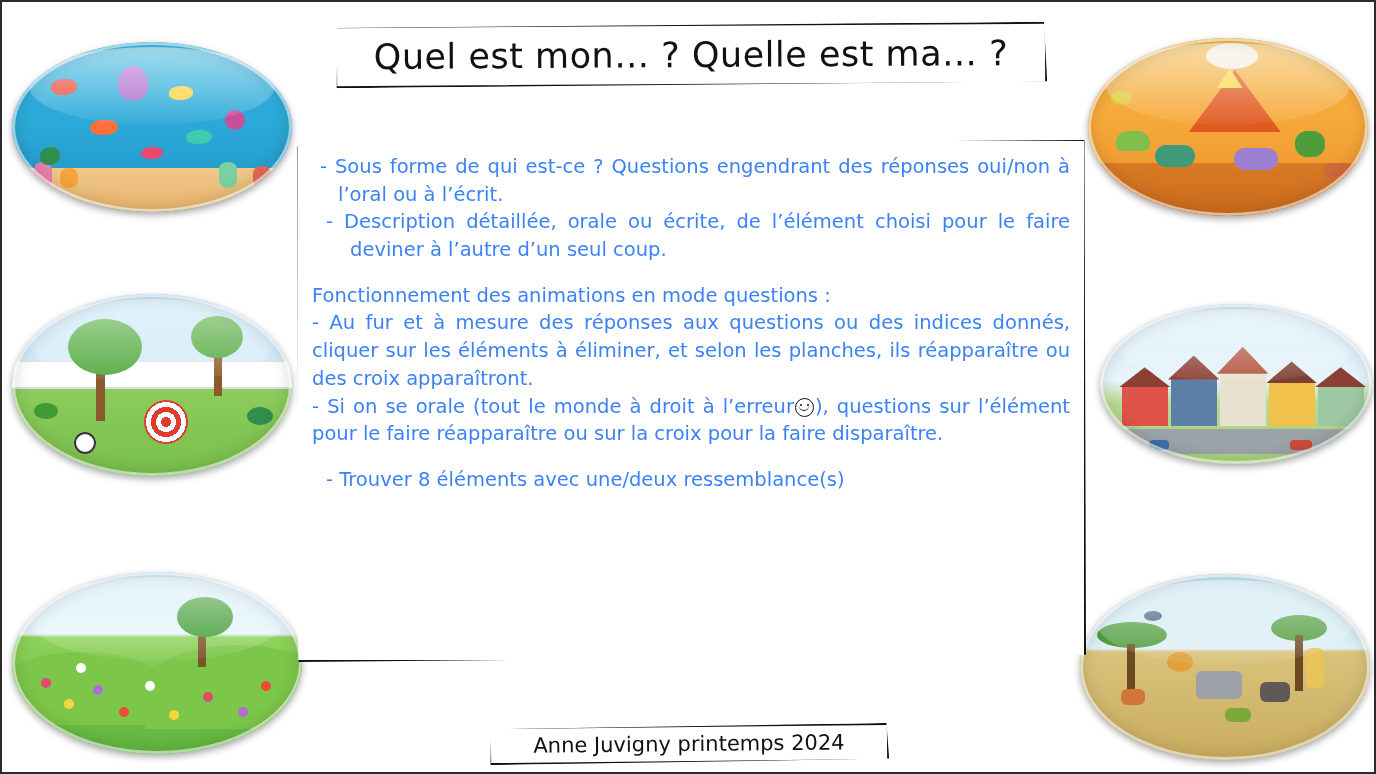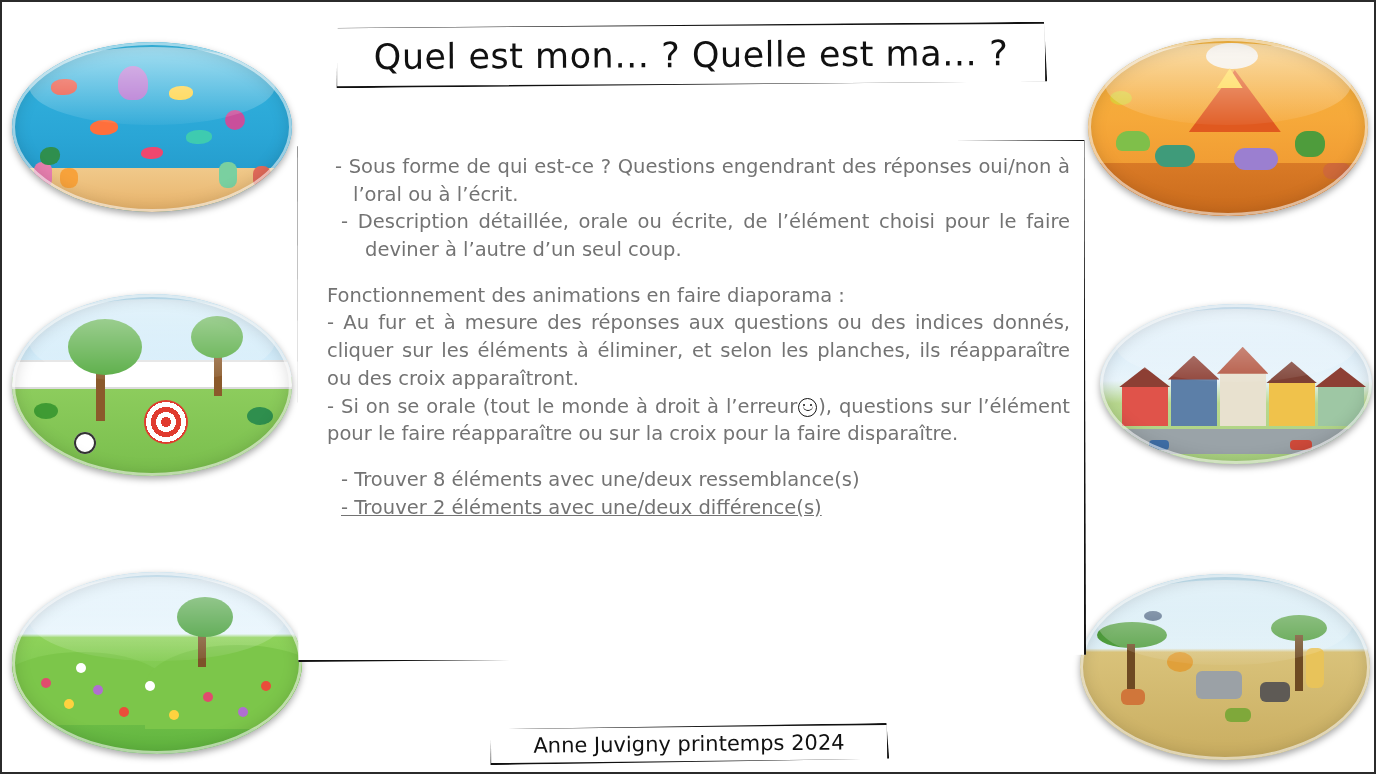--- a/index.html
+++ b/index.html
@@ -51,22 +51,21 @@
     background: #ffffff;
     border: 2px solid #111;
     padding: 12px 14px 10px 14px;
     z-index: 5;
     clip-path: polygon(0.2% 1.4%, 99.8% 0.2%, 100% 98.6%, 0.3% 100%);
   }
   .body-text {
     font-family: "DejaVu Sans", sans-serif;
     font-size: 19.5px;
     line-height: 1.42;
-    color: #737373;
-    margin-left: 15px;
+    color: #3b82f6;
   }
   .body-text p { margin: 0; }
   .just { text-align: justify; text-align-last: left; }
   .indent-hang { padding-left: 26px; text-indent: -18px; }
   .indent-2 { padding-left: 38px; text-indent: -24px; }
   .blank { height: 18px; }
   .ul-underline { text-decoration: underline; }
   .smiley {
     display: inline-block;
     width: 19px; height: 19px;
@@ -218,26 +217,25 @@
 
   <div class="title-banner">
     <div class="title-text">Quel est mon… ? Quelle est ma… ?</div>
   </div>
 
   <div class="main-box">
     <div class="body-text">
       <p class="just indent-hang">-  Sous forme de qui est-ce ? Questions engendrant des réponses oui/non à l’oral ou à l’écrit.</p>
       <p class="just indent-2">-   Description détaillée, orale ou écrite, de l’élément choisi pour le faire deviner à l’autre d’un seul coup.</p>
       <div class="blank"></div>
-      <p>Fonctionnement des animations en faire diaporama :</p>
+      <p>Fonctionnement des animations en mode questions :</p>
       <p class="just">- Au fur et à mesure des réponses aux questions ou des indices donnés, cliquer sur les éléments à éliminer, et selon les planches, ils réapparaître ou des croix apparaîtront.</p>
       <p class="just"><span>- Si on se orale (tout le monde à droit à l’erreur</span><span class="smiley"><i></i></span><span>), questions sur l’élément pour le faire réapparaître ou sur la croix pour la faire disparaître.</span></p>
       <div class="blank"></div>
       <p class="indent-2">-   Trouver 8 éléments avec une/deux ressemblance(s)</p>
-      <p class="indent-2 ul-underline">-   Trouver 2 éléments avec une/deux différence(s)</p>
     </div>
   </div>
 
   <div class="credit">
     <span>Anne Juvigny printemps 2024</span>
   </div>
 
   <div class="oval" id="ov-ocean">
     <div class="scene sc-ocean">
       <div class="sand"></div>

